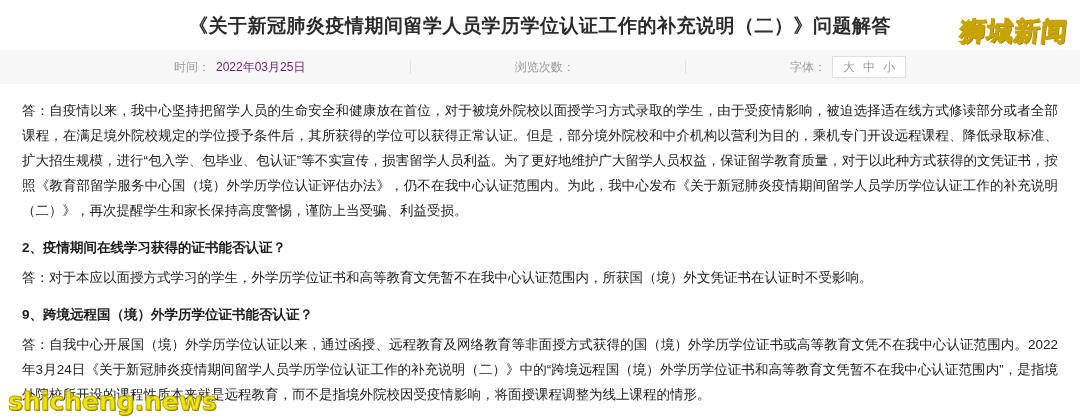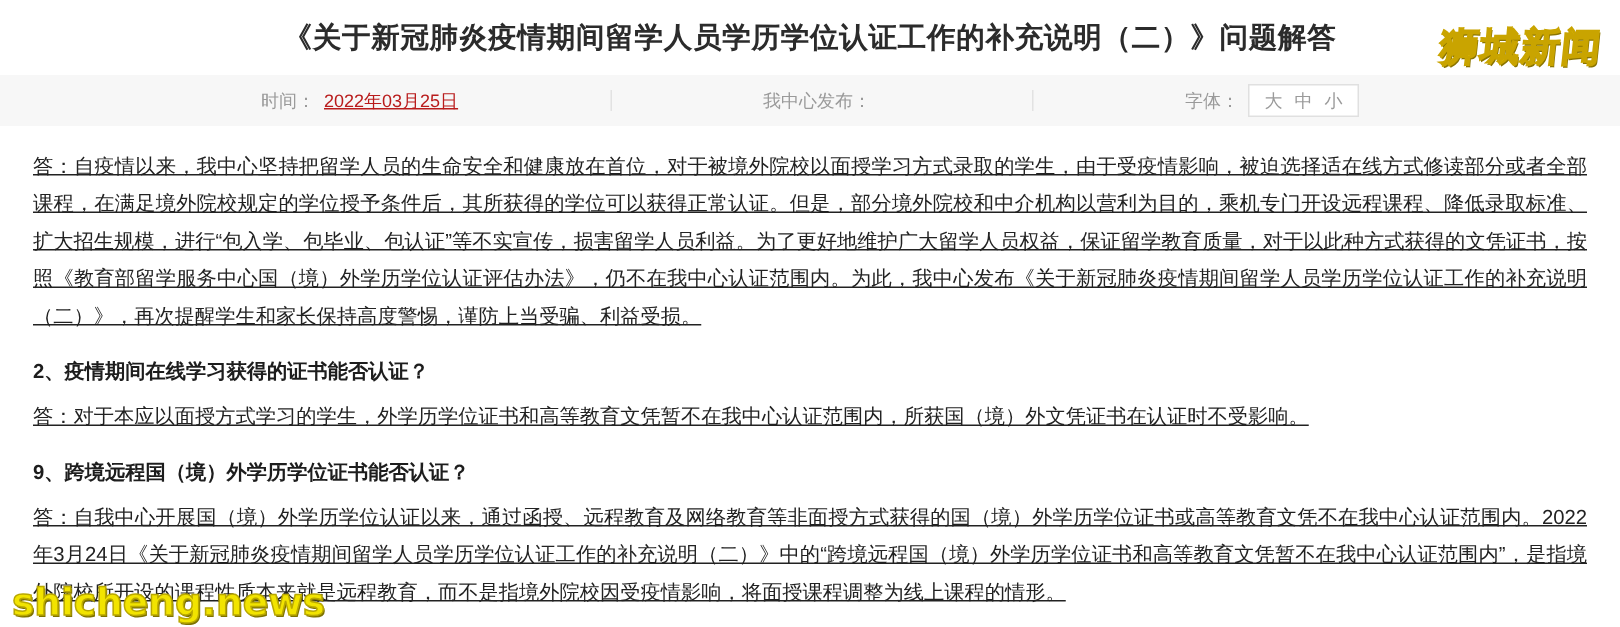--- a/index.html
+++ b/index.html
@@ -56,21 +56,21 @@
   }
   .meta-cell {
     display: flex;
     align-items: center;
     gap: 6px;
     height: 34px;
     padding: 0 14px;
     white-space: nowrap;
   }
   .meta-label { color: #9a9a9a; }
-  .meta-value { color: #b91c1c; text-decoration: underline; }
+  .meta-value { color: #701a75; }
   .meta-divider {
     width: 1px;
     height: 14px;
     background: #e2e2e2;
   }
   .font-size-box {
     border: 1px solid #e0e0e0;
     background: #ffffff;
     padding: 2px 10px;
     display: flex;
@@ -93,21 +93,20 @@
     line-height: 22px;
     margin: 14px 0 6px 0;
   }
   .q-head:first-child { margin-top: 0; }
   .answer {
     font-size: 13.5px;
     color: #222222;
     line-height: 25px;
     text-align: justify;
     margin: 0 0 4px 0;
-    text-decoration: underline;
   }
   
   .wm-top {
     position: absolute;
     top: 14px;
     right: 12px;
     font-size: 26px;
     font-weight: bold;
     color: #f5d400;
     -webkit-text-stroke: 1px #c9a400;
@@ -139,21 +138,21 @@
   </div>
 
   <div class="meta-bar">
     <div class="meta-inner">
       <div class="meta-cell">
         <span class="meta-label">时间：</span>
         <span class="meta-value">2022年03月25日</span>
       </div>
       <div class="meta-divider"></div>
       <div class="meta-cell">
-        <span class="meta-label">我中心发布：</span>
+        <span class="meta-label">浏览次数：</span>
         <span class="meta-value"></span>
       </div>
       <div class="meta-divider"></div>
       <div class="meta-cell">
         <span class="meta-label">字体：</span>
         <span class="font-size-box">
           <span class="fs-opt">大</span>
           <span class="fs-opt">中</span>
           <span class="fs-opt">小</span>
         </span>

